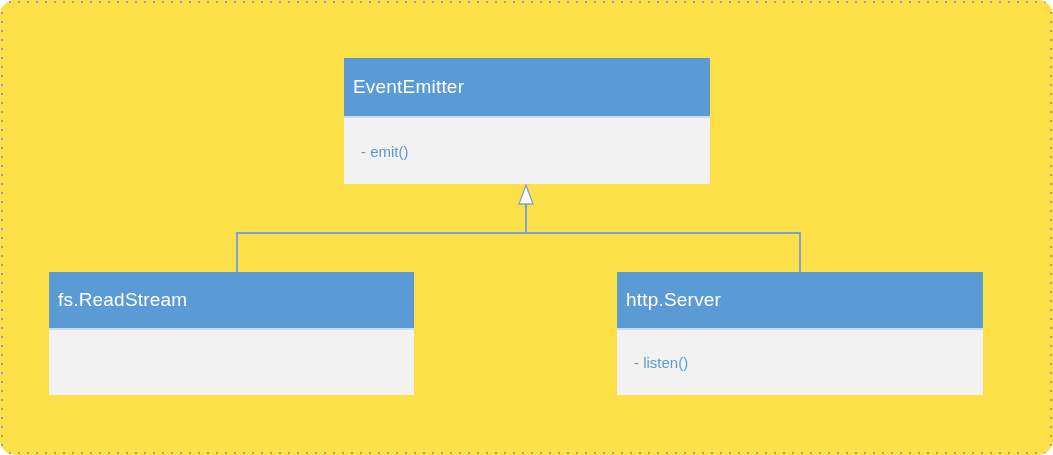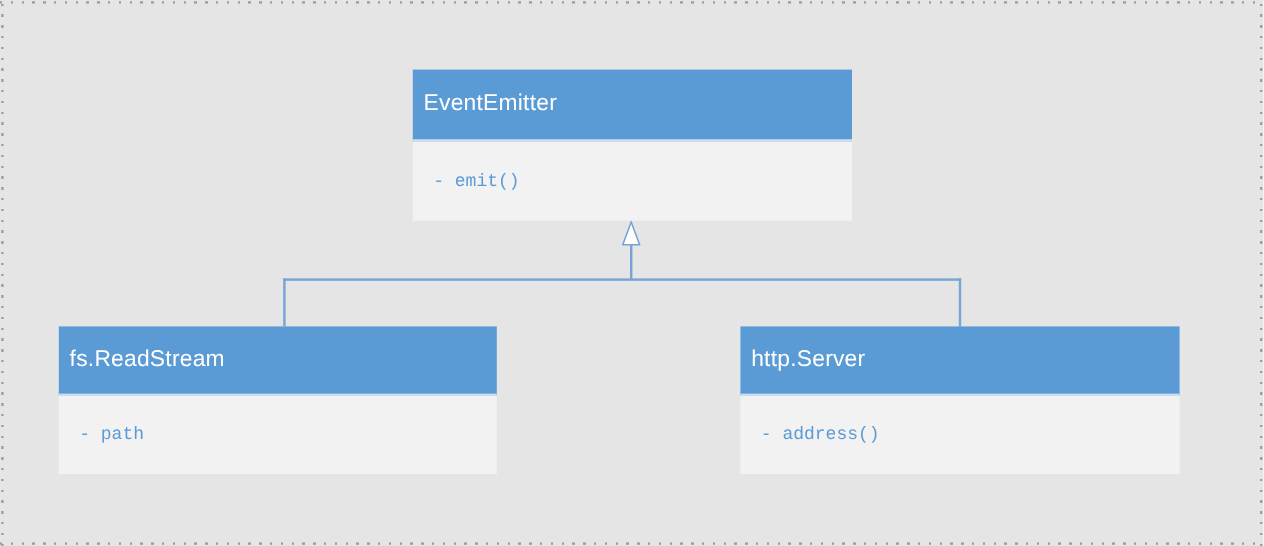--- a/index.html
+++ b/index.html
@@ -13,22 +13,23 @@
     --border-dots:#9E9E9E;
   }
   *{margin:0;padding:0;box-sizing:border-box;}
   html,body{background:#fff;}
   body{font-family:"Liberation Sans","DejaVu Sans",sans-serif;}
 
   .canvas{
     position:relative;
     width:1053px;
     height:455px;
-    background:#e5e5e5;
+    background:#fde047;
     overflow:hidden;
+    border-radius:15px;
   }
 
   
   .ant{position:absolute;pointer-events:none;}
   .ant.top   {left:0;right:0;top:1px;height:2px;
               background:repeating-linear-gradient(90deg,var(--border-dots) 0 2px,transparent 2px 9px);}
   .ant.bottom{left:0;right:0;bottom:1px;height:2px;
               background:repeating-linear-gradient(90deg,var(--border-dots) 0 2px,transparent 2px 9px);}
   .ant.left  {top:0;bottom:0;left:1px;width:2px;
               background:repeating-linear-gradient(0deg,var(--border-dots) 0 2px,transparent 2px 9px);}
@@ -41,21 +42,21 @@
     background:var(--header-fill);
     border-bottom:2px solid var(--header-divider);
     color:var(--title-text);
     display:flex;align-items:center;
     padding-left:9px;
     font-size:19px;
     letter-spacing:0.2px;
   }
   .uml-body{
     background:var(--body-fill);
-    flex:1;display:flex;flex-direction:row;font-family:Liberation Mono, monospace;
+    flex:1;display:flex;flex-direction:row;
   }
   .uml-member{
     position:relative;
     flex:1;display:flex;align-items:center;
     padding-left:17px;
     font-size:15px;
     color:var(--member-text);
   }
   .uml-member:not(:last-child)::after{
     content:"";position:absolute;left:2px;right:4px;bottom:0;
@@ -95,30 +96,29 @@
     <div class="uml-body">
       <div class="uml-member">- emit()</div>
     </div>
   </div>
 
   <div class="uml-class" id="box-fsreadstream">
     <div class="uml-header">
       <span>fs.ReadStream</span>
     </div>
     <div class="uml-body">
-      <div class="uml-member">- path</div>
     </div>
   </div>
 
   <div class="uml-class" id="box-httpserver">
     <div class="uml-header">
       <span>http.Server</span>
     </div>
     <div class="uml-body">
-      <div class="uml-member">- address()</div>
+      <div class="uml-member">- listen()</div>
     </div>
   </div>
 
   <svg class="arrow-head" viewBox="0 0 16 21" xmlns="http://www.w3.org/2000/svg">
     <polygon points="8,1 15,20 1,20" fill="#ffffff" stroke="#78A3D6" stroke-width="1.3"></polygon>
   </svg>
   <div class="line" id="line-main-v"></div>
   <div class="line" id="line-horiz"></div>
   <div class="line" id="line-left-v"></div>
   <div class="line" id="line-right-v"></div>

